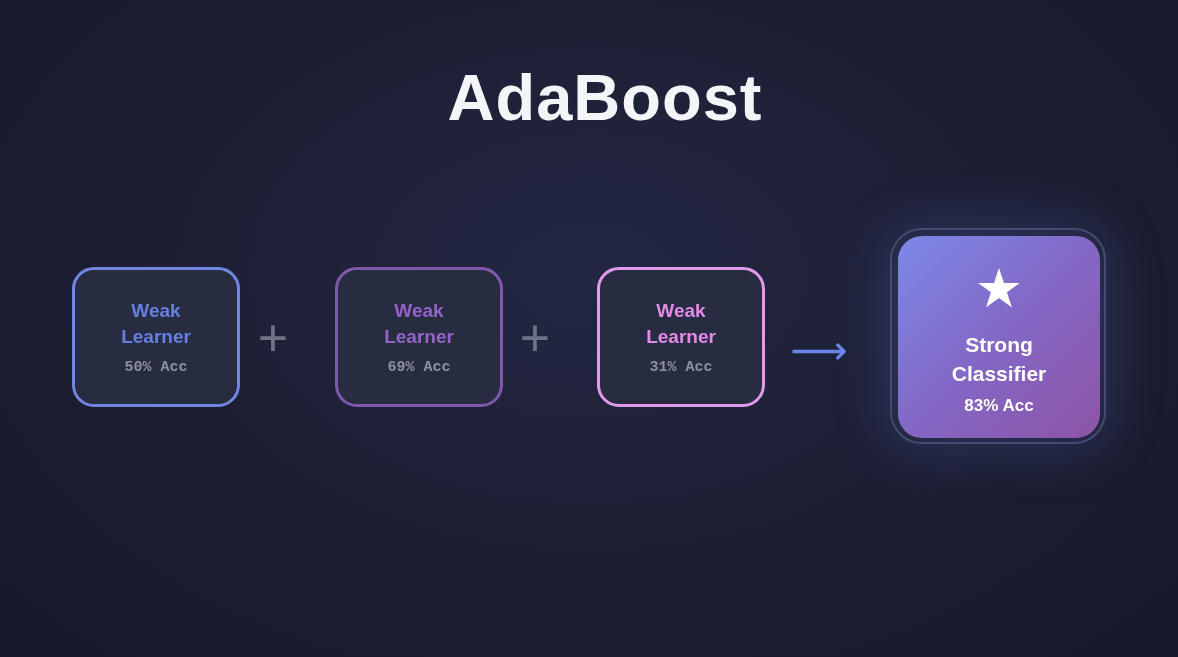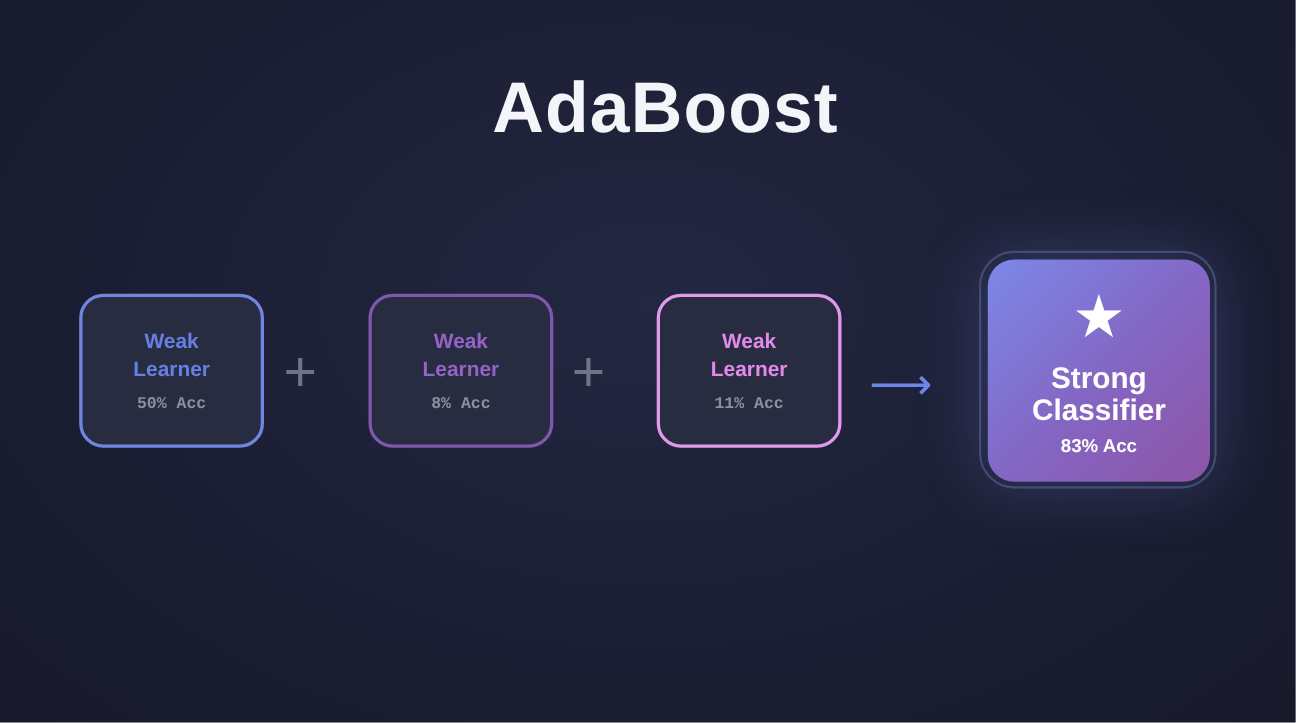--- a/index.html
+++ b/index.html
@@ -102,21 +102,21 @@
     justify-content: center;
     text-align: center;
   }
   .star-icon {
     font-size: 54px;
     line-height: 60px;
     color: #ffffff;
   }
   .strong-label {
     margin-top: 12px;
-    font-size: 27px;
+    font-size: 21px;
     font-weight: 700;
     line-height: 29px;
     color: #ffffff;
   }
   .strong-acc {
     margin-top: 8px;
     font-size: 17px;
     font-weight: 700;
     color: #ffffff;
   }
@@ -147,31 +147,31 @@
     <div class="weak-acc">50% Acc</div>
   </div>
 
   <div class="plus-op pos-1">+</div>
 
   <div class="weak-box pos-2">
     <div class="weak-label">
       <div>Weak</div>
       <div>Learner</div>
     </div>
-    <div class="weak-acc">8% Acc</div>
+    <div class="weak-acc">69% Acc</div>
   </div>
 
   <div class="plus-op pos-2">+</div>
 
   <div class="weak-box pos-3">
     <div class="weak-label">
       <div>Weak</div>
       <div>Learner</div>
     </div>
-    <div class="weak-acc">11% Acc</div>
+    <div class="weak-acc">31% Acc</div>
   </div>
 
   <div class="arrow-op">⟶</div>
 
   <div class="strong-ring"></div>
 
   <div class="strong-box">
     <div class="star-icon">★</div>
     <div class="strong-label">
       <div>Strong</div>

